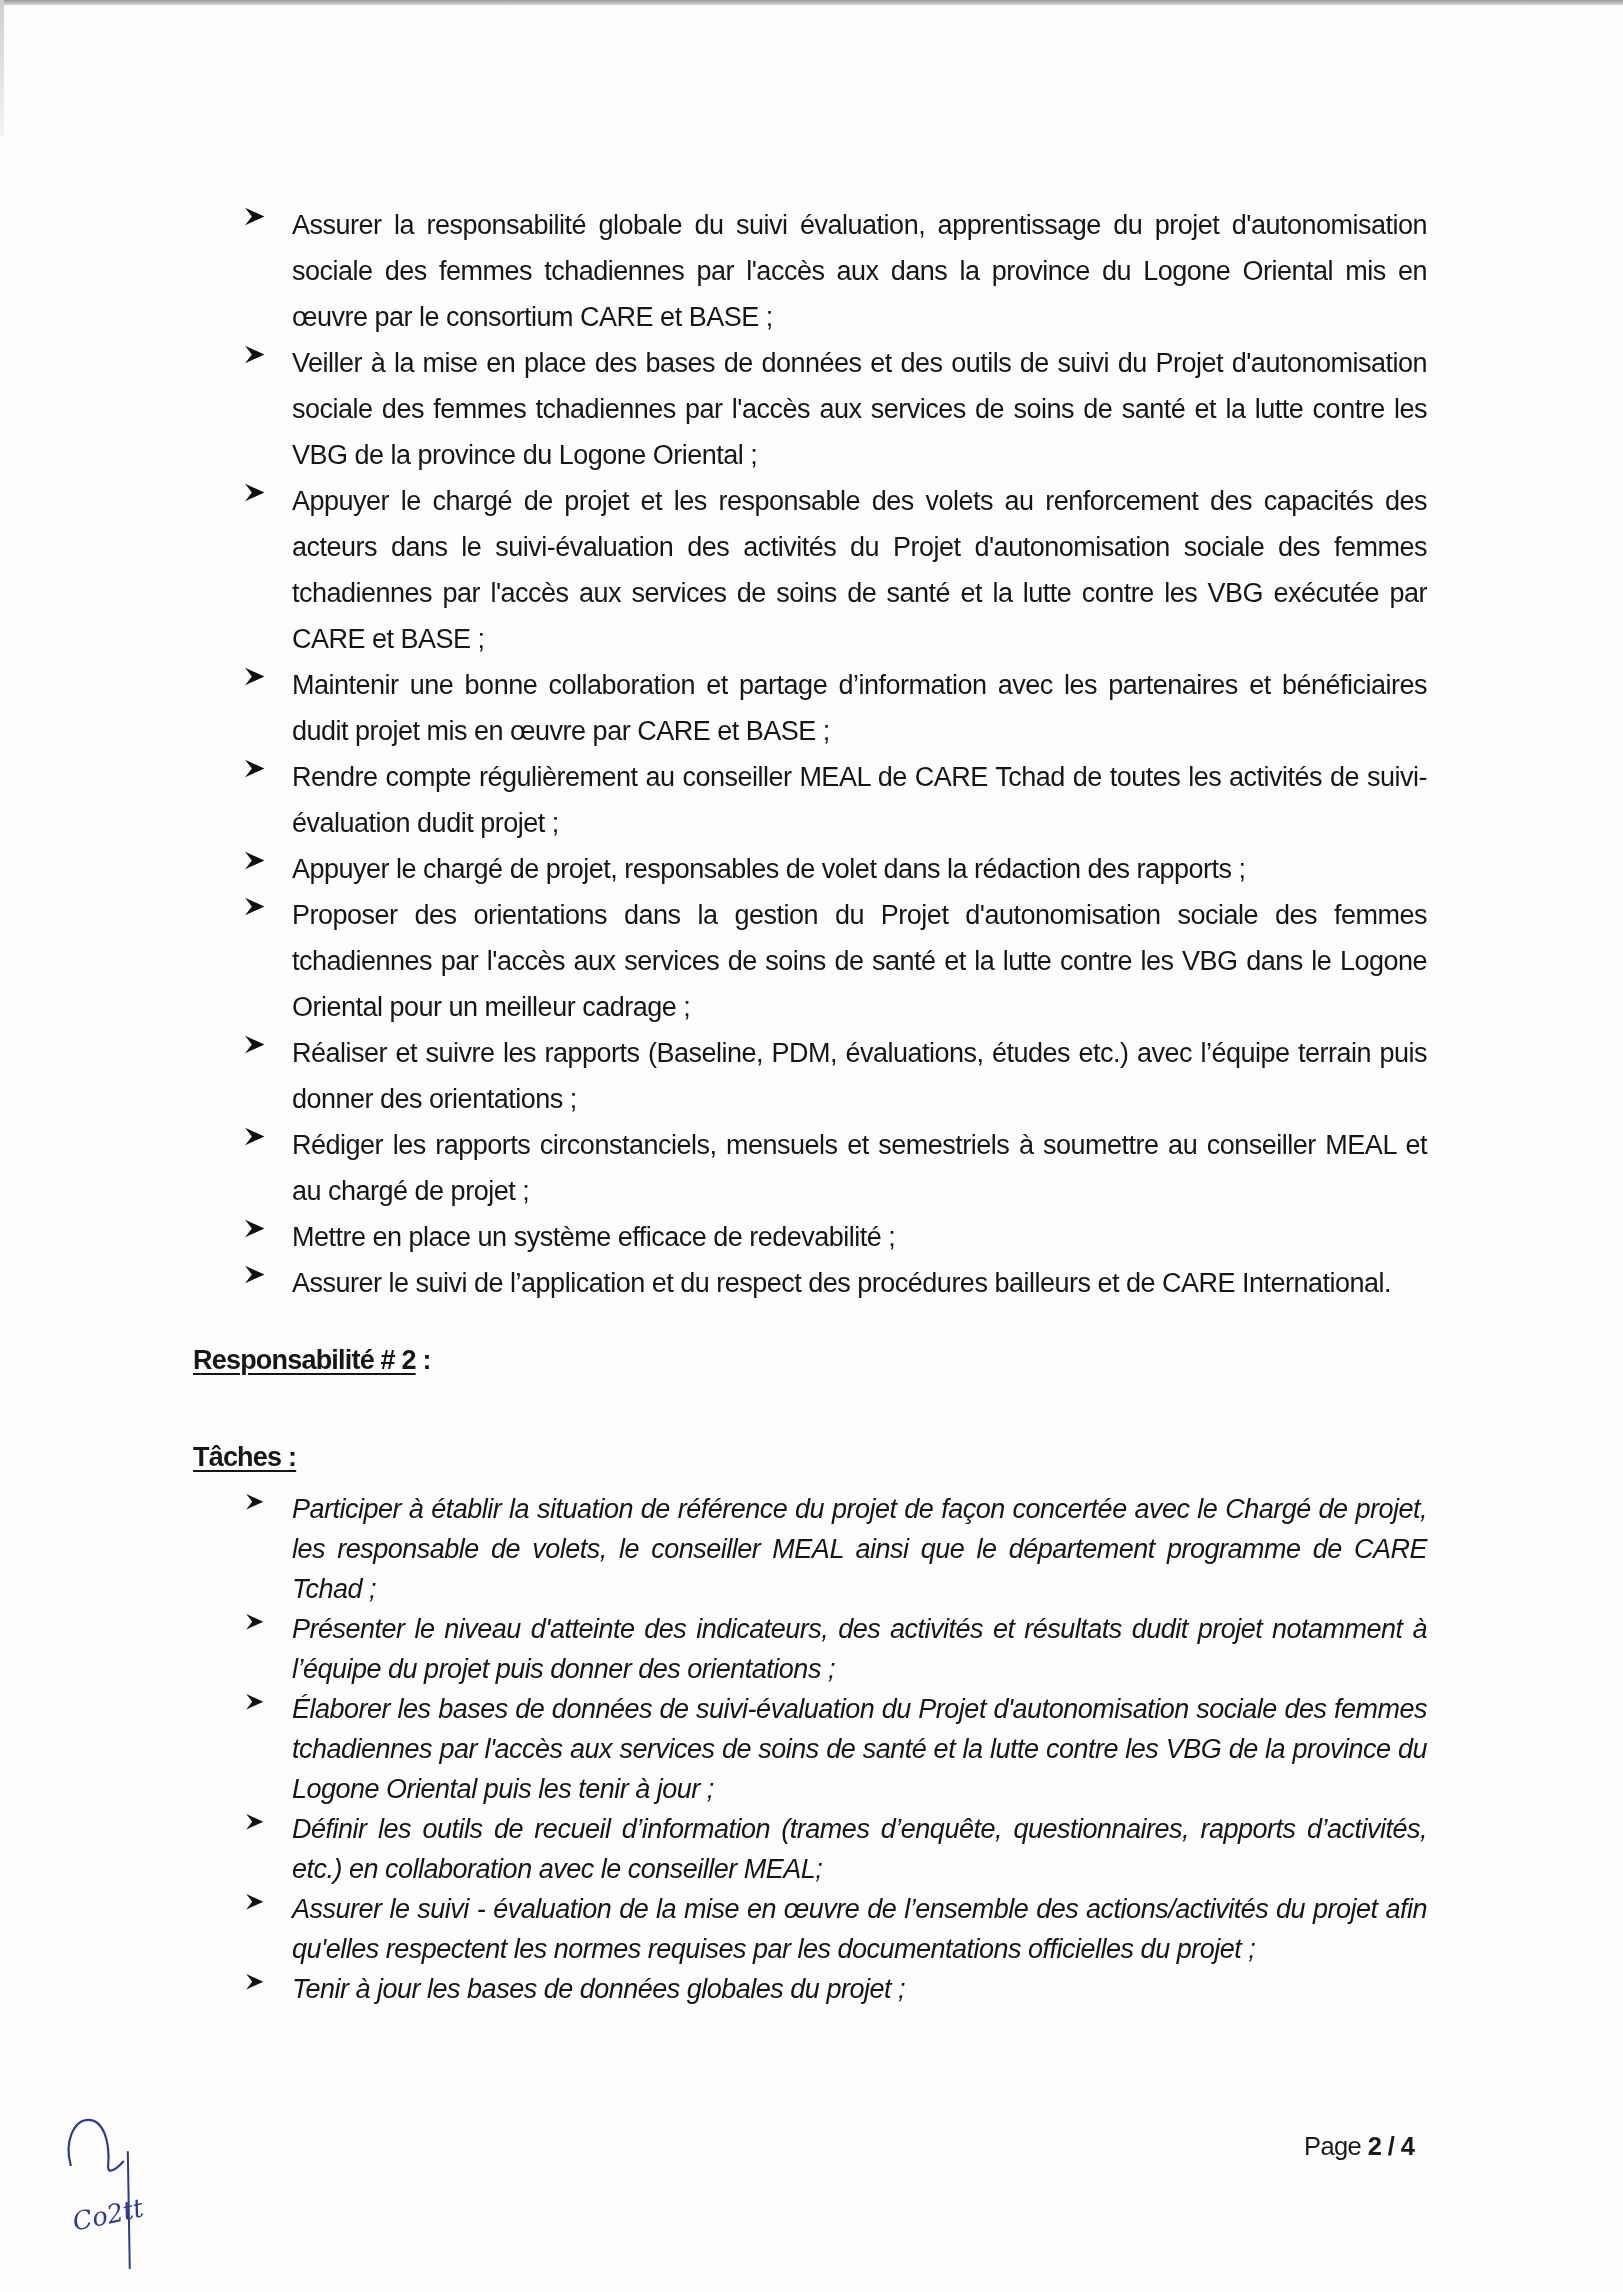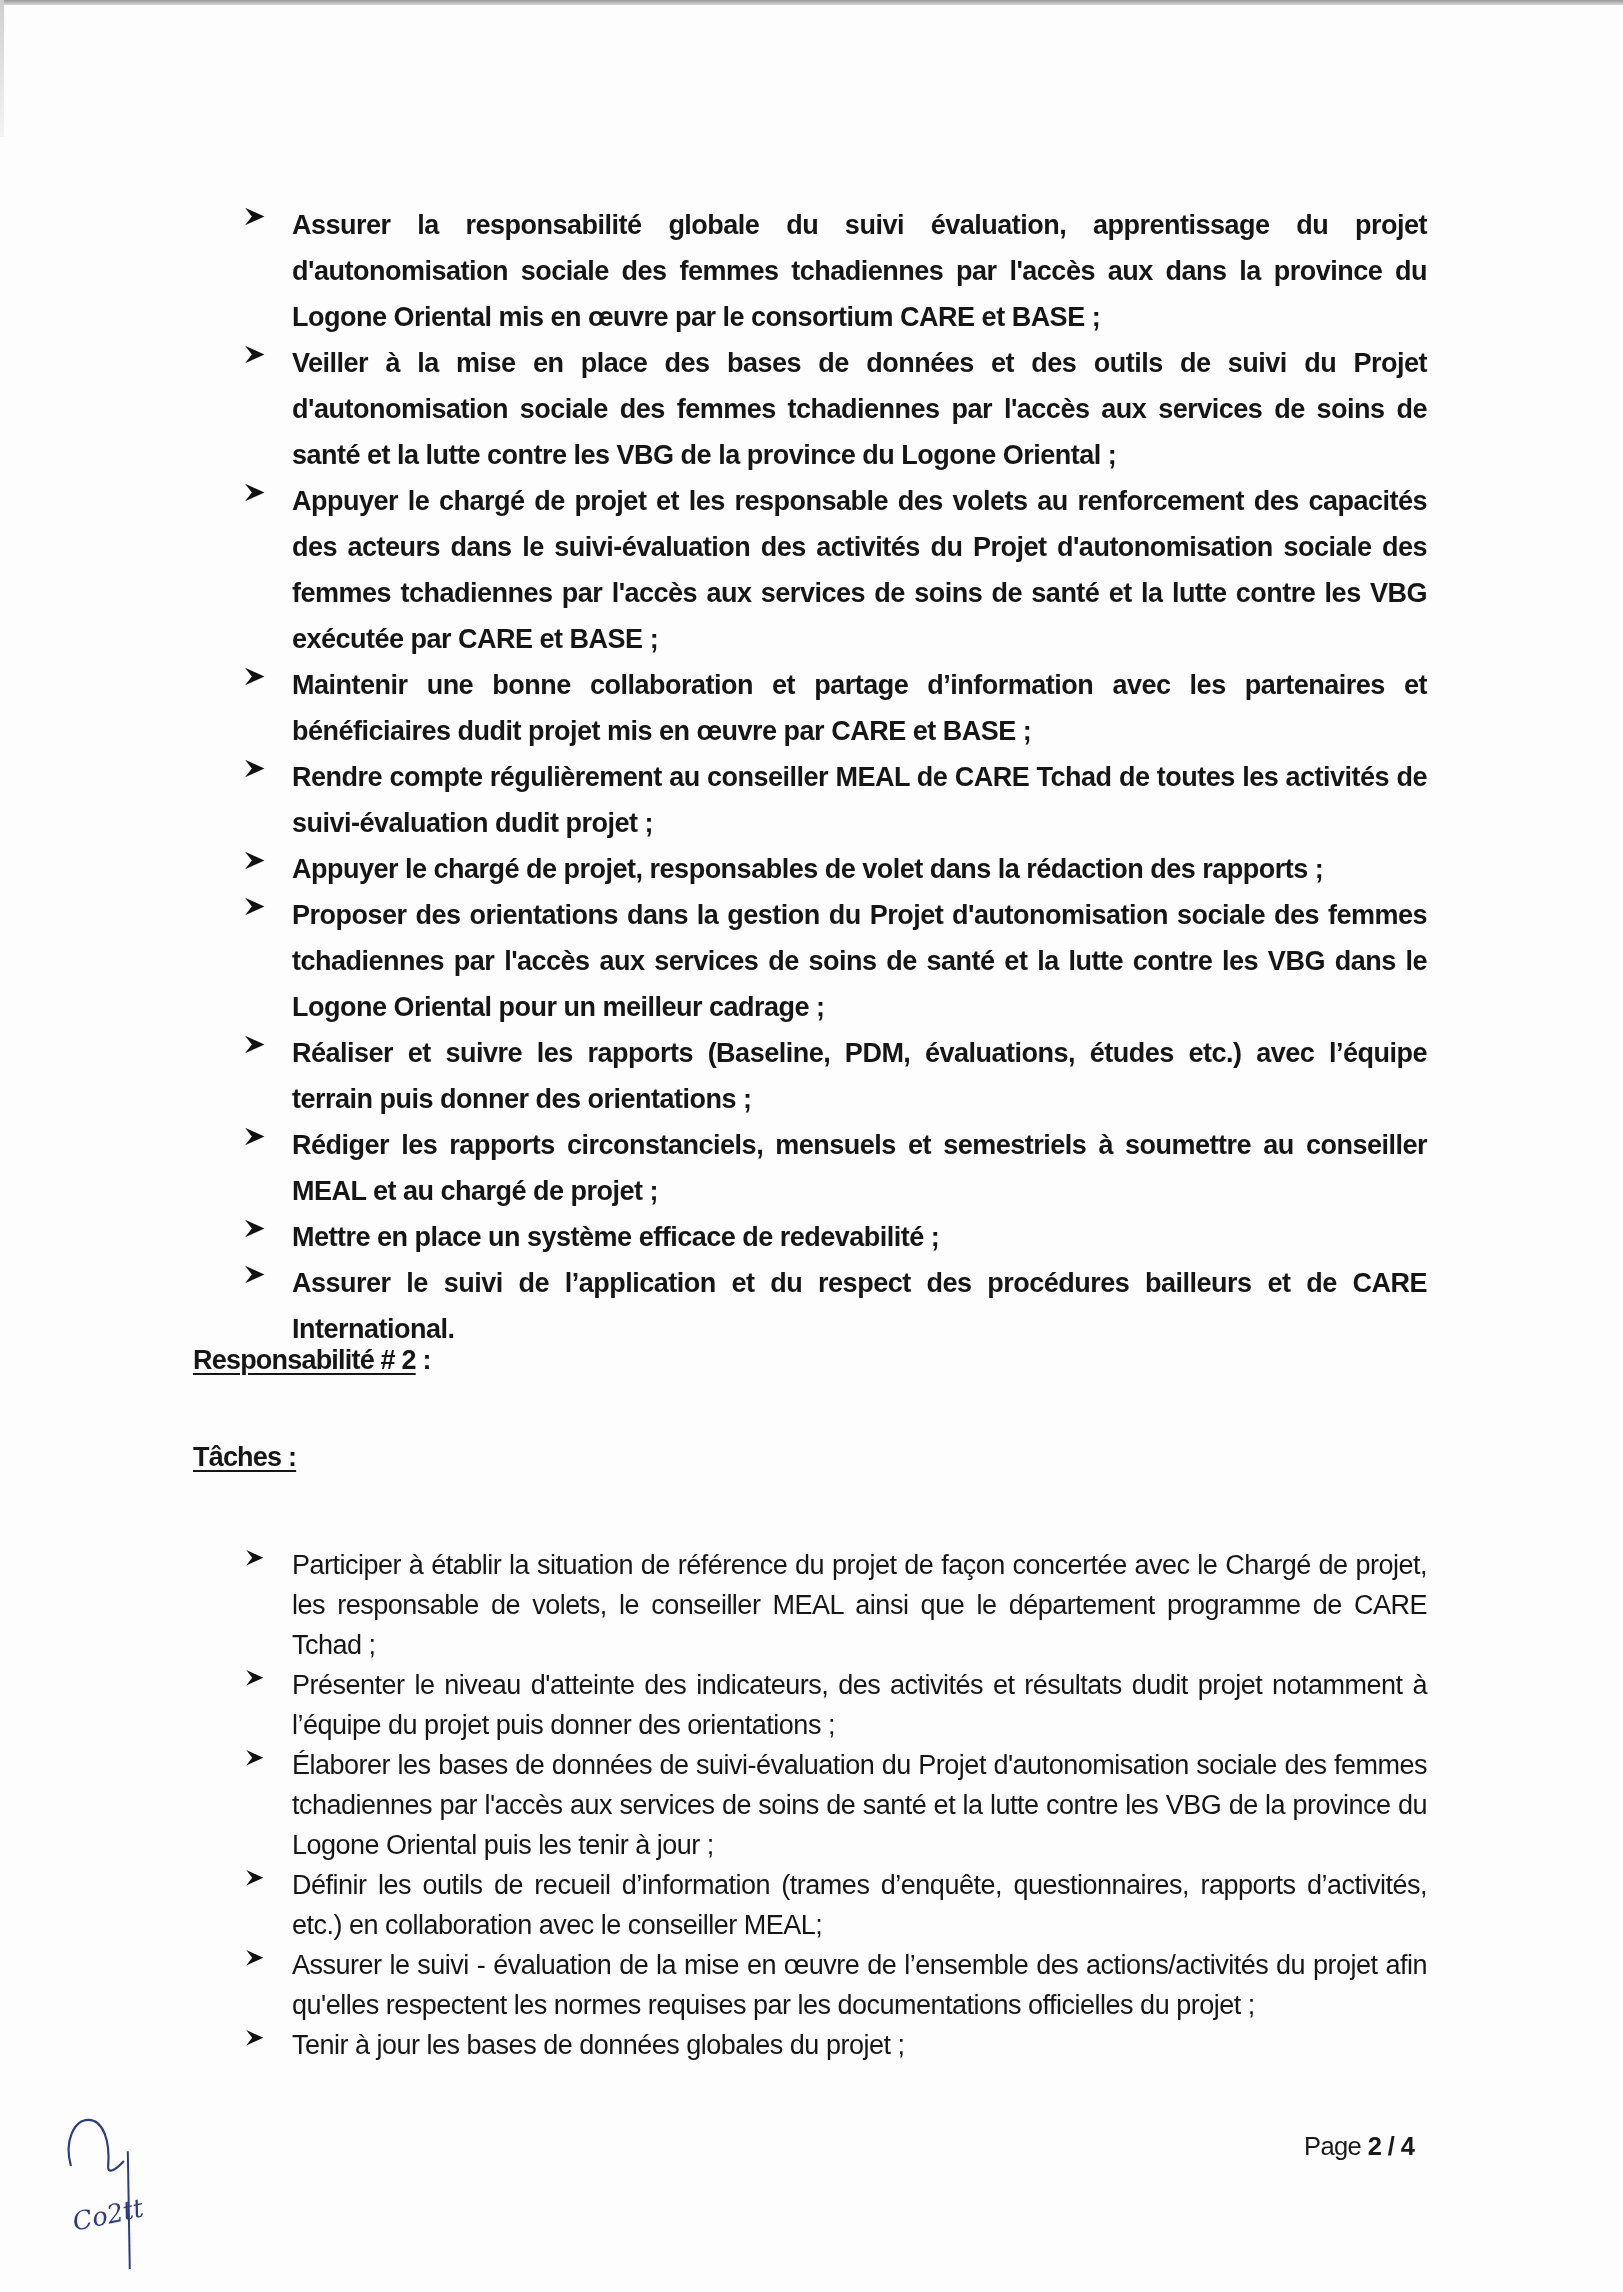--- a/index.html
+++ b/index.html
@@ -13,23 +13,23 @@
     .top-edge {
       position: absolute; left: 0; top: 0; width: 1623px; height: 4.9px;
       background: linear-gradient(#9a9a9a, #d8d8d8);
     }
     .left-edge {
       position: absolute; left: 0; top: 0; width: 3.9px; height: 137px;
       background: linear-gradient(#cfcfcf, #f4f4f4);
     }
     .list { position: absolute; left: 243px; width: 1184px; margin: 0; padding: 0; list-style: none; }
     .list1 { top: 202px; }
-    .list2 { top: 1545px; }
+    .list2 { top: 1489px; font-style: italic; }
     .item { position: relative; padding-left: 49px; text-align: justify; text-align-last: left; }
-    .list1 .item { font-size: 27px; line-height: 46px; letter-spacing: -0.5px; font-weight: bold; }
+    .list1 .item { font-size: 27px; line-height: 46px; letter-spacing: -0.5px; }
     .list2 .item { font-size: 27px; line-height: 40px; letter-spacing: -0.5px; }
     .bullet {
       position: absolute; left: 0; top: 0; width: 25.5px; display: inline-block;
       font-size: 23.5px; color: #111;
     }
     .bullet svg { display: block; }
     .heading {
       position: absolute; left: 193px; font-size: 27px; font-weight: bold;
       letter-spacing: -0.8px; color: #161616;
     }

